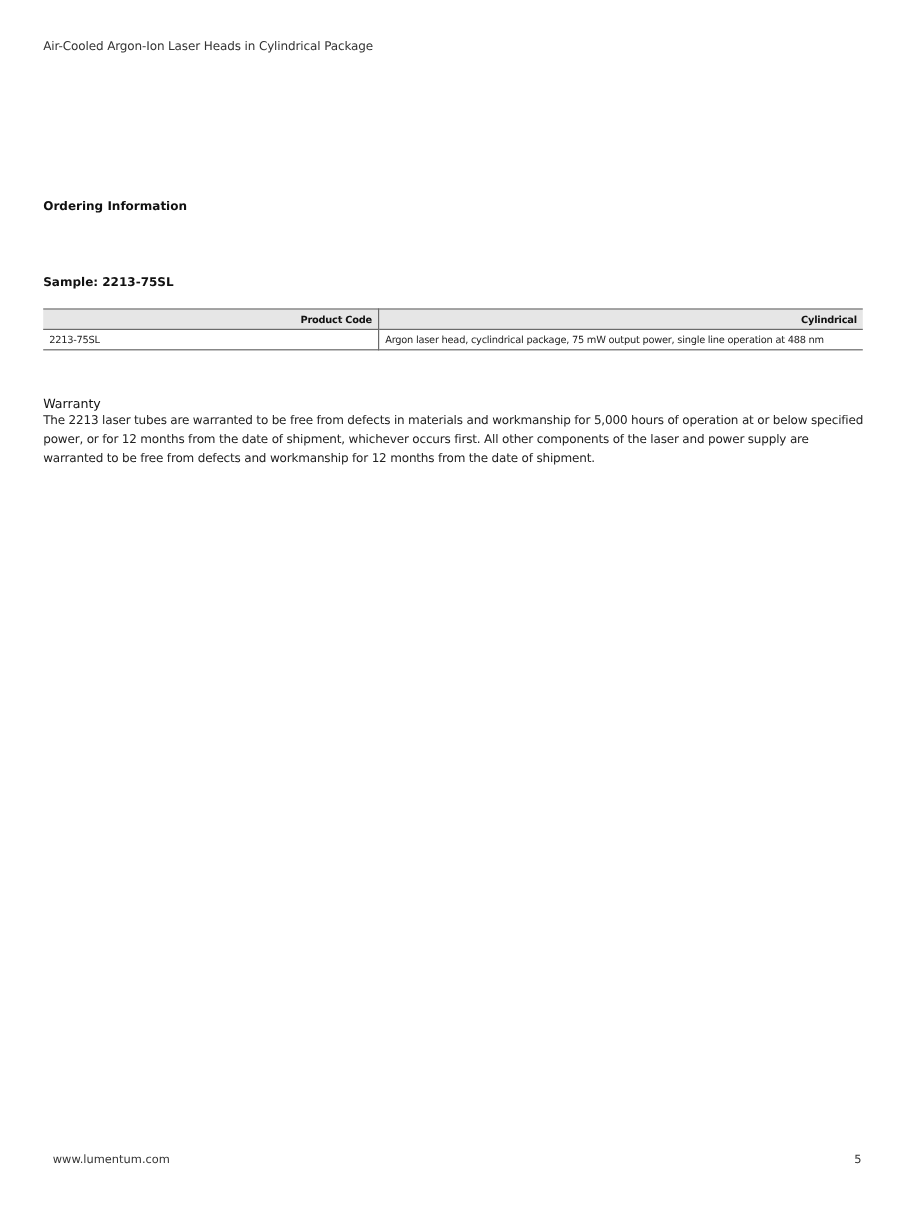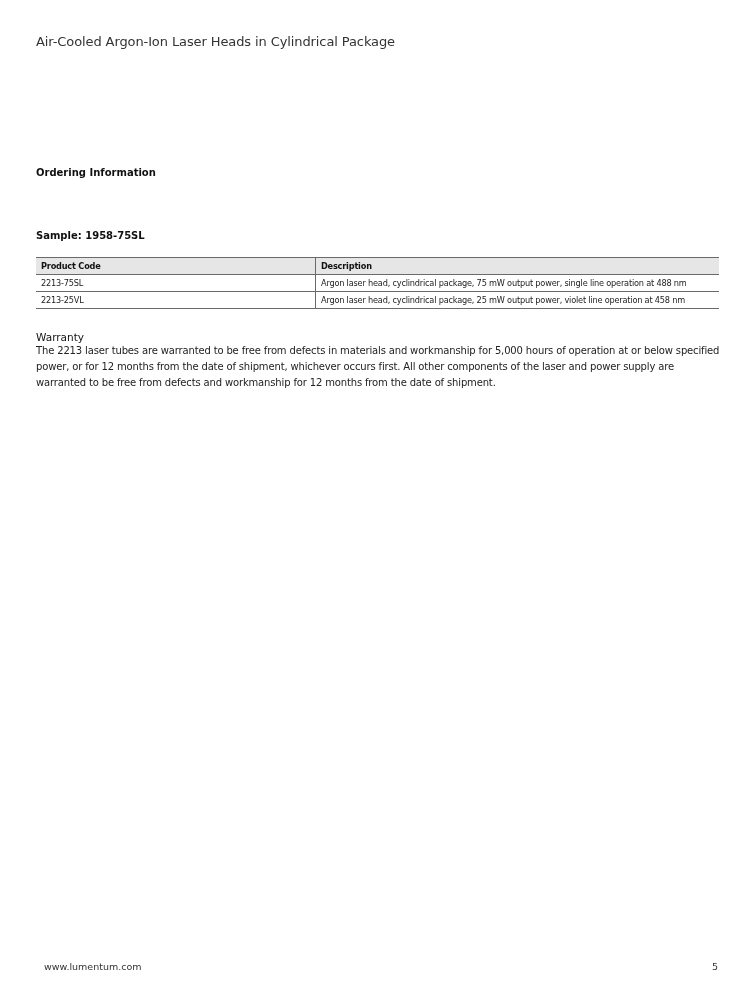--- a/index.html
+++ b/index.html
@@ -2,40 +2,41 @@
 <html><head>
 <meta charset="utf-8">
 <style>
   html, body { margin: 0; padding: 0; background: #ffffff; }
   body {
     width: 754px; height: 1006px; position: relative; overflow: hidden;
     font-family: "DejaVu Sans", sans-serif; color: #1a1a1a;
   }
   .running-header {
     position: absolute; left: 36px; top: 34px;
-    font-size: 13px; color: #333; letter-spacing: -0.1px;
+    font-size: 10px; color: #333; letter-spacing: -0.1px;
   }
   .section { position: absolute; left: 36px; width: 684px; }
   .heading { font-size: 10px; font-weight: bold; color: #111; }
   .para { font-size: 10px; line-height: 16px; color: #222; letter-spacing: -0.15px; }
   #ordering { top: 167px; }
   #ordering .heading { margin-bottom: 3px; }
   #sample { top: 230px; }
   table.spec {
     position: absolute; left: 36px; top: 257px; width: 683px;
     border-collapse: collapse; font-size: 8.2px; color: #222;
     letter-spacing: -0.2px;
   }
   table.spec th, table.spec td {
     height: 16px; padding: 0 5px; text-align: left; vertical-align: middle;
     border-bottom: 1px solid #6a6a6a; white-space: nowrap;
   }
   table.spec thead th {
     background: #e6e6e6; font-weight: bold; color: #111;
     border-top: 1px solid #6a6a6a;
+    text-align: right;
   }
   table.spec .col-code { width: 269px; border-right: 1px solid #6a6a6a; }
   #warranty { top: 331px; }
   #warranty .heading { font-weight: normal; font-size: 10.5px; color: #111; margin-bottom: 0; }
   .footer-url {
     position: absolute; left: 44px; top: 961px; font-size: 9.5px; color: #333;
   }
   .page-num {
     position: absolute; right: 36px; top: 961px; font-size: 9.5px; color: #333;
   }
@@ -43,38 +44,34 @@
 </head>
 <body>
 
 <div class="running-header">Air-Cooled Argon-Ion Laser Heads in Cylindrical Package</div>
 
 <div class="section" id="ordering">
   <div class="heading">Ordering Information</div>
 </div>
 
 <div class="section" id="sample">
-  <div class="heading">Sample: 1958-75SL</div>
+  <div class="heading">Sample: 2213-75SL</div>
 </div>
 
 <table class="spec">
   <thead>
     <tr>
       <th class="col-code">Product Code</th>
-      <th>Description</th>
+      <th>Cylindrical</th>
     </tr>
   </thead>
   <tbody>
     <tr>
       <td class="col-code">2213-75SL</td>
       <td>Argon laser head, cyclindrical package, 75 mW output power, single line operation at 488 nm</td>
-    </tr>
-    <tr>
-      <td class="col-code">2213-25VL</td>
-      <td>Argon laser head, cyclindrical package, 25 mW output power, violet line operation at 458 nm</td>
     </tr>
   </tbody>
 </table>
 
 <div class="section" id="warranty">
   <div class="heading">Warranty</div>
   <div class="para">The 2213 laser tubes are warranted to be free from defects in materials and workmanship for 5,000 hours of operation at or below specified power, or for 12 months from the date of shipment, whichever occurs first. All other components of the laser and power supply are warranted to be free from defects and workmanship for 12 months from the date of shipment.</div>
 </div>
 
 <div class="footer-url">www.lumentum.com</div>

